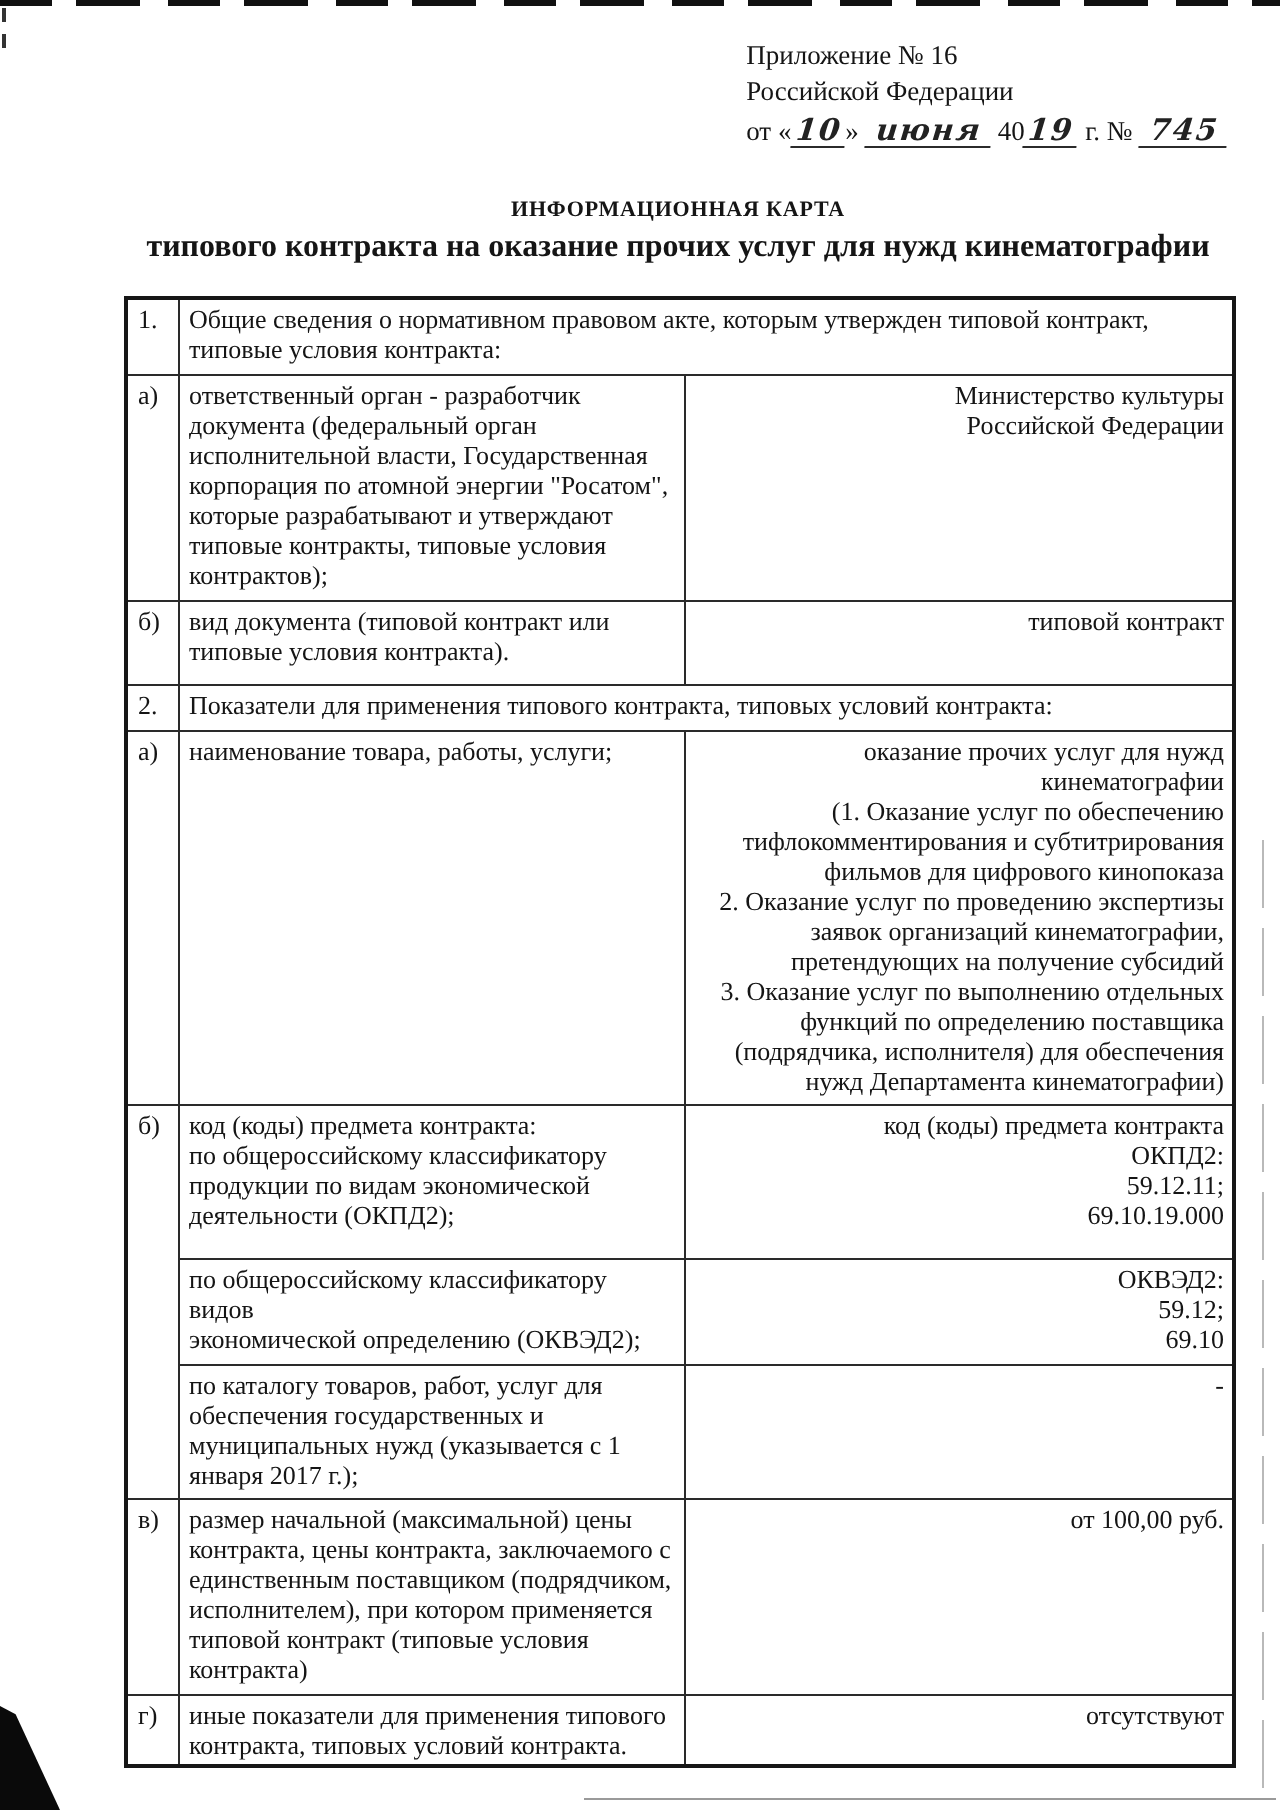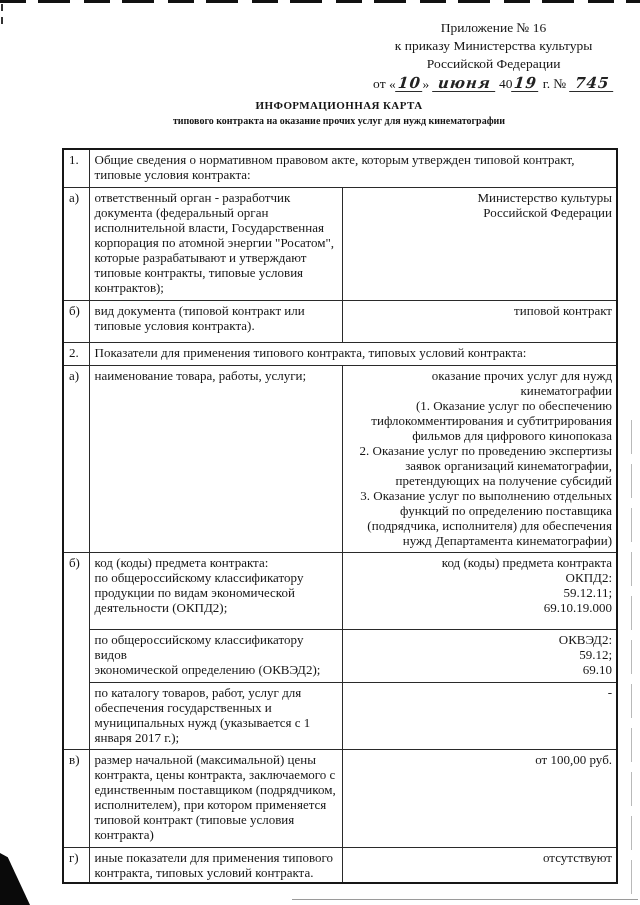--- a/index.html
+++ b/index.html
@@ -34,21 +34,21 @@
     background: repeating-linear-gradient(180deg, #b9b9b9 0 34px, transparent 34px 44px);
   }
   .scan-bottom-line {
     position: absolute; left: 292px; top: 899px; width: 346px; height: 1px;
     background: #9a9a9a;
   }
 
   
   .doc-header {
     position: absolute; top: 19px; right: 26px;
-    text-align: center;
+    text-align: left;
     font-size: 13.5px; line-height: 18px;
     white-space: nowrap;
   }
   .doc-header .date-line { margin-top: 2px; }
   .hand {
     font-family: "DejaVu Serif", serif;
     font-style: italic;
     font-weight: 600;
     font-size: 15px;
     letter-spacing: 1px;
@@ -60,21 +60,21 @@
     transform: skewX(-6deg);
   }
   .hand.small { padding: 0 2px; }
 
   
   .doc-title {
     position: absolute; left: 62px; top: 99px; width: 554px;
     text-align: center;
   }
   .doc-title .t1 { font-weight: bold; font-size: 11px; letter-spacing: .4px; }
-  .doc-title .t2 { font-weight: bold; font-size: 10px; margin-top: 4px; }
+  .doc-title .t2 { font-weight: bold; font-size: 16px; margin-top: 4px; }
 
   
   table.info-card {
     position: absolute; left: 62px; top: 148px;
     border-collapse: collapse;
     table-layout: fixed;
     width: 554px;
     border: 2px solid #161616;
     font-size: 13px; line-height: 15px;
   }
@@ -97,21 +97,20 @@
 <div class="page">
 
   <div class="scan-top-edge"></div>
   <div class="scan-left-tick"></div>
   <div class="scan-corner-wedge"></div>
   <div class="scan-right-line"></div>
   <div class="scan-bottom-line"></div>
 
   <div class="doc-header">
     <div>Приложение № 16</div>
-    <div>к приказу Министерства культуры</div>
     <div>Российской Федерации</div>
     <div class="date-line"><span>от «</span><span class="hand small">10</span><span>»</span>
       <span class="hand">июня</span>
       <span>40</span><span class="hand small">19</span>
       <span>г. №</span>
       <span class="hand">745</span>
     </div>
   </div>
 
   <div class="doc-title">

